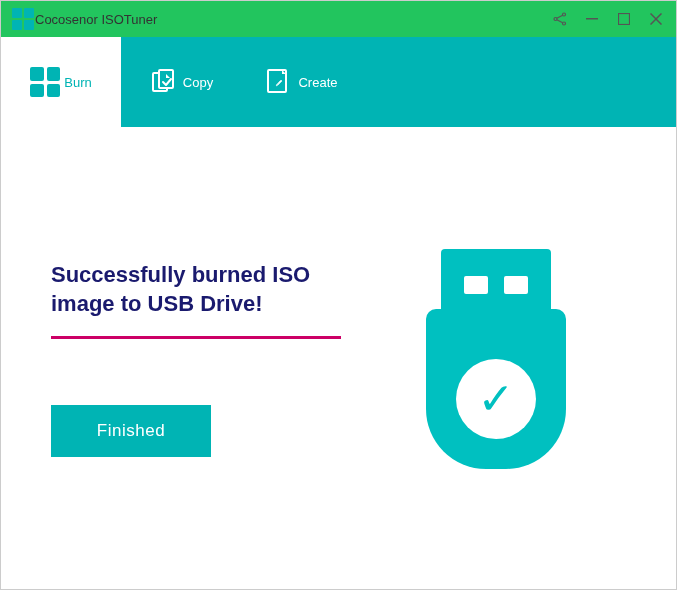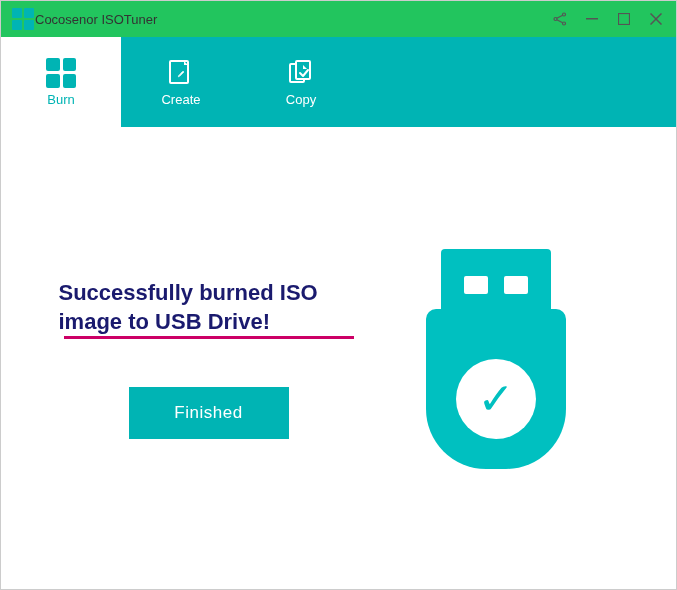--- a/index.html
+++ b/index.html
@@ -51,21 +51,21 @@
     
     .toolbar {
       height: 90px;
       background: #00b4b4;
       display: flex;
       align-items: stretch;
     }
 
     .tab {
       display: flex;
-      flex-direction: column;
+      flex-direction: row;
       align-items: center;
       justify-content: center;
       width: 120px;
       cursor: pointer;
       color: #fff;
       font-size: 13px;
       gap: 4px;
       position: relative;
     }
 
@@ -85,21 +85,21 @@
       display: flex;
       align-items: center;
       padding: 40px 50px;
       position: relative;
     }
 
     .left-section {
       flex: 1;
       display: flex;
       flex-direction: column;
-      align-items: center;
+      gap: 18px;
     }
 
     .success-message {
       font-size: 22px;
       font-weight: 700;
       color: #1a1a6e;
       line-height: 1.3;
       max-width: 300px;
     }
 
@@ -269,37 +269,37 @@
       <span></span>
         <span></span>
         <span></span>
         <span></span>
     </div>
     <span class="tab-label">Burn</span>
   </div>
 
 
   <div class="tab">
-    <svg class="icon-create-svg" viewBox="0 0 30 30" fill="none" xmlns="http://www.w3.org/2000/svg">
-      <rect x="4" y="3" width="18" height="22" rx="1" stroke="white" stroke-width="2" fill="none"></rect>
-      <path d="M18 3 L22 7 L18 7 Z" fill="white"></path>
-      <path d="M12 18 L16 14 M17 13 L18 14 L14 18 L12 19 Z" fill="white" stroke="white" stroke-width="0.5"></path>
-    </svg>
-    <span class="tab-label">Create</span>
-  </div>
-
-  <div class="tab">
     <svg class="icon-copy-svg" viewBox="0 0 30 30" fill="none" xmlns="http://www.w3.org/2000/svg">
       <rect x="4" y="6" width="14" height="18" rx="1" stroke="white" stroke-width="2" fill="none"></rect>
       <rect x="10" y="3" width="14" height="18" rx="1" stroke="white" stroke-width="2" fill="#00b4b4"></rect>
       <path d="M17 7 L21 11 L17 11 Z" fill="white"></path>
       <path d="M14 15 L17 18 L22 12" stroke="white" stroke-width="2" stroke-linecap="round" stroke-linejoin="round" fill="none"></path>
     </svg>
     <span class="tab-label">Copy</span>
   </div>
+
+  <div class="tab">
+    <svg class="icon-create-svg" viewBox="0 0 30 30" fill="none" xmlns="http://www.w3.org/2000/svg">
+      <rect x="4" y="3" width="18" height="22" rx="1" stroke="white" stroke-width="2" fill="none"></rect>
+      <path d="M18 3 L22 7 L18 7 Z" fill="white"></path>
+      <path d="M12 18 L16 14 M17 13 L18 14 L14 18 L12 19 Z" fill="white" stroke="white" stroke-width="0.5"></path>
+    </svg>
+    <span class="tab-label">Create</span>
+  </div>
 </div>
 
 <div class="content">
   <div class="left-section">
     <div class="success-message">Successfully burned ISO image to USB Drive!</div>
     <hr class="divider-line">
     <button class="finished-btn">Finished</button>
   </div>
 
   <div class="right-section">

